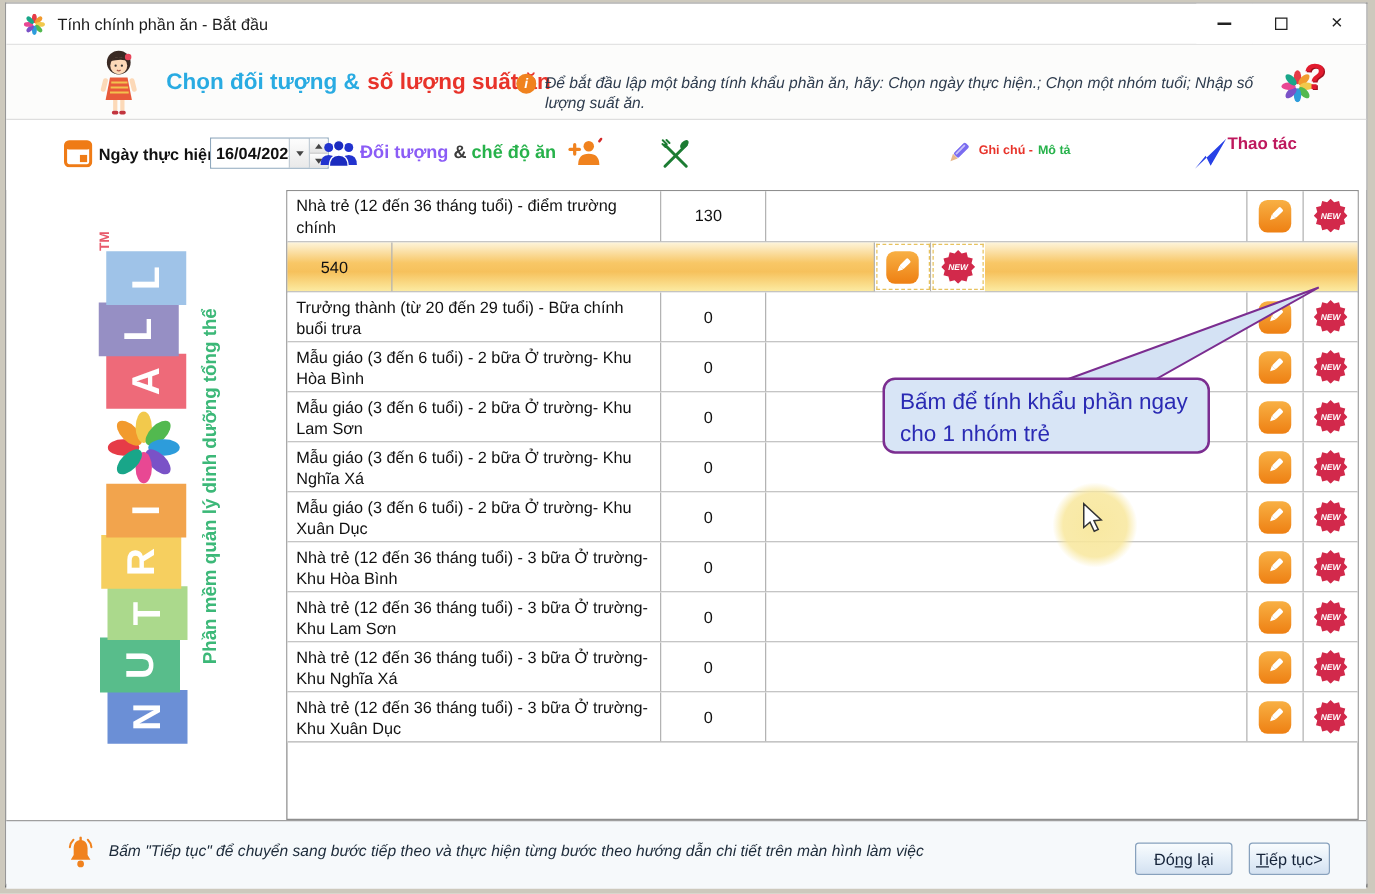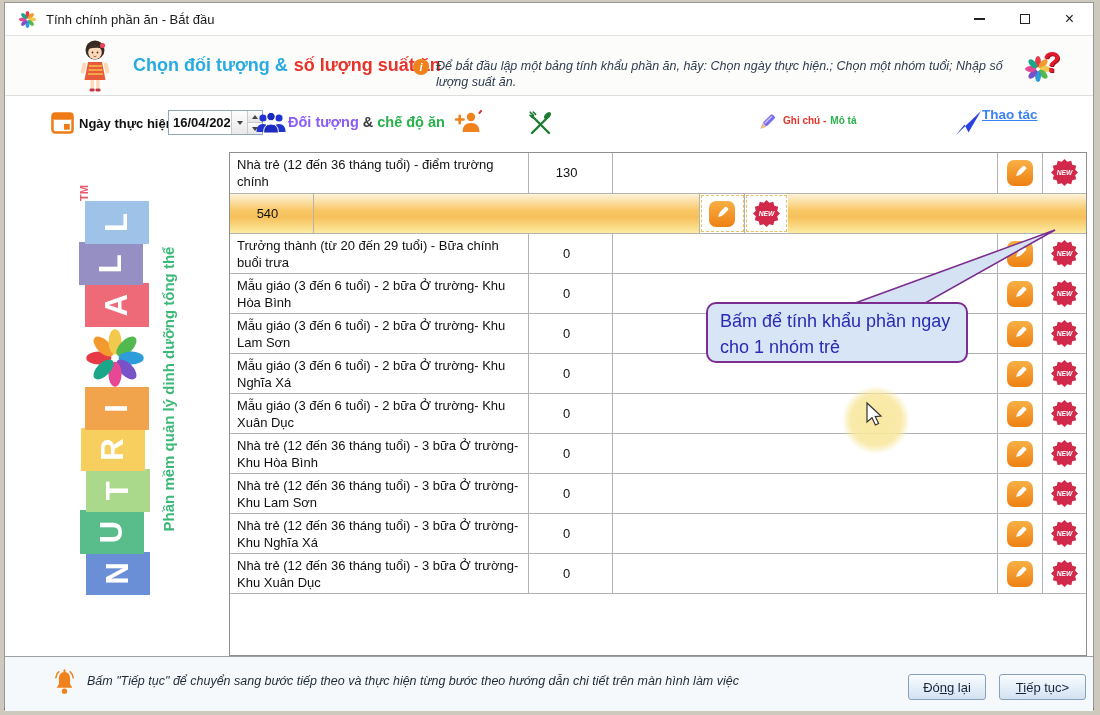--- a/index.html
+++ b/index.html
@@ -59,21 +59,21 @@
   .group-hd { position:absolute; left:283px; top:18px; font-size:14.5px; font-weight:bold; white-space:nowrap; }
   .group-hd .r { color:#8b5cf6; } .group-hd .a { color:#3c3c3c; padding:0 4px;} .group-hd .g { color:#27b24b; }
   .addp-icon { position:absolute; left:449px; top:14px; cursor:pointer; background:none; border:none; }
   .fork-icon { position:absolute; left:523px; top:14px; }
   .qty-hd { position:absolute; left:548px; top:10px; width:74px; text-align:center; font-size:13px; font-weight:bold; line-height:17px; }
   .qty-hd .r { color:#e8332a; display:block;margin-top:44px; } .qty-hd .g { color:#6d28d9; display:block; }
   .pencil-hd { position:absolute; left:750px; top:15px; }
   .note-hd { position:absolute; left:778px; top:19px; font-size:10px; font-weight:bold; white-space:nowrap; }
   .note-hd .r { color:#e8332a; } .note-hd .g { color:#27b24b; margin-left:4px; }
   .arrow-icon { position:absolute; left:950px; top:13px; }
-  .action-hd { position:absolute; left:977px; top:11px; font-size:13.5px; font-weight:bold; color:#3b82f6;text-decoration:underline; }
+  .action-hd { position:absolute; left:977px; top:11px; font-size:13.5px; font-weight:bold; color:#be185d; }
   
   .main { position:absolute; left:4px; top:149px; width:1078px; height:504px; background:#fff; }
   .logo-panel { position:absolute; left:0; top:0; width:220px; height:100%; background:#fff; overflow:hidden; }
   .logo-stack { position:absolute; left:-99px; top:201px; width:410px; height:74px;
     transform:rotate(-90deg); display:flex; align-items:center; justify-content:center; }
   .logo-block { width:44px; height:64px; margin-right:-2px; display:flex; align-items:center; justify-content:center;
     color:#fff; font-size:31px; font-weight:bold; }
   .logo-flower { width:58px; height:58px; margin:0 2px; }
   .logo-tm { font-size:11px; font-weight:bold; color:#e85a6b; align-self:flex-start; margin-left:2px; }
   .tagline { position:absolute; left:-28px; top:226px; width:380px; height:22px; transform:rotate(-90deg);
@@ -98,21 +98,21 @@
     border:2px solid #7b2d90; border-radius:10px; padding:4px 12px; z-index:5;
     font-size:18px; line-height:26px; color:#2a2ab4; }
   
   .footer { position:absolute; left:0; top:653px; right:0; height:55px; background:#f6f9fb; border-top:1px solid #9f9f9f; }
   .bell { position:absolute; left:48px; top:12px; }
   .footer-note { position:absolute; left:82px; top:17px; font-size:12.5px; font-style:italic; color:#1d2b3a; }
   .btn { position:absolute; top:17px; height:26px; border:1px solid #87a1bd; border-radius:3px;
     background:linear-gradient(#f9fcfe,#e4eef8 55%,#d3e1f1); font-family:inherit; font-size:13px;
     color:#16243a; cursor:pointer; }
   .btn-close { left:903px; width:78px; }
-  .btn-continue { left:994px; width:87px; }
+  .btn-continue { left:994px; width:65px; }
 </style>
 </head>
 <body>
 
 <div class="window">
 
   <div class="titlebar">
     <span class="app-icon"><svg width="17" height="17" viewBox="0 0 24 24">
           <ellipse cx="12" cy="5.3" rx="2.7" ry="5.2" fill="#e63b47" transform="rotate(0 12 12)"></ellipse>
           <ellipse cx="12" cy="5.3" rx="2.7" ry="5.2" fill="#f29a2e" transform="rotate(45 12 12)"></ellipse>

